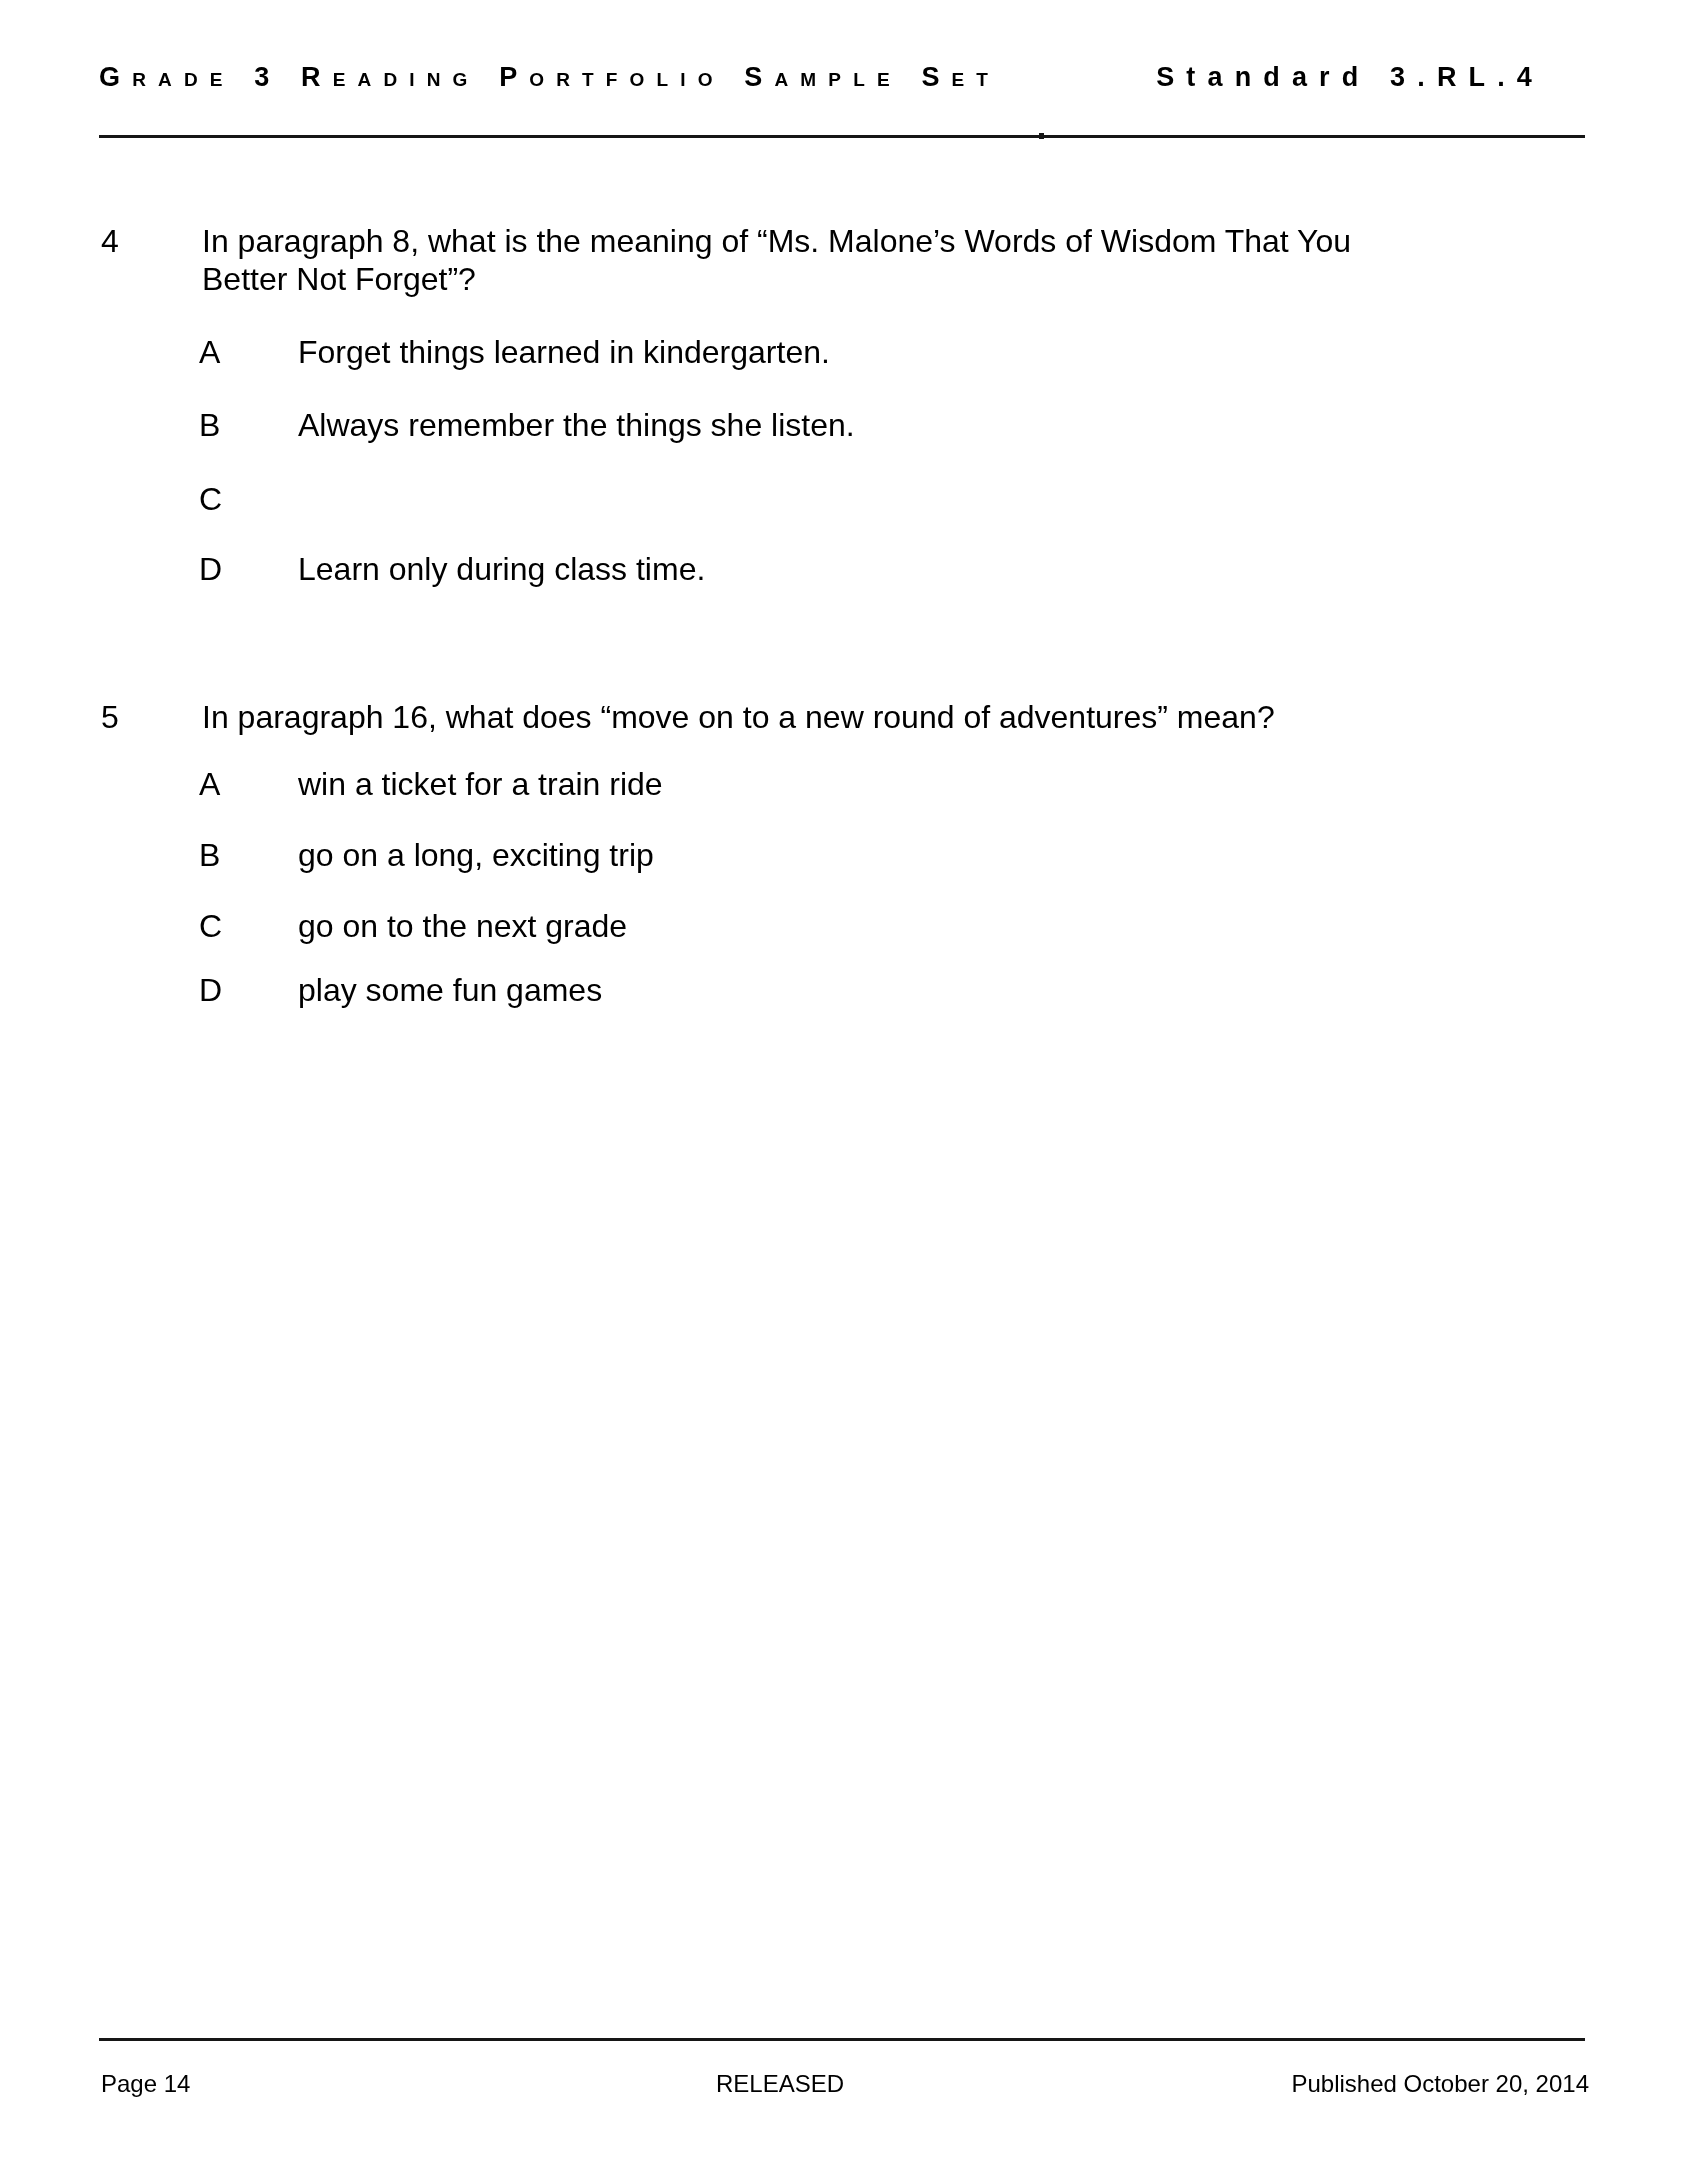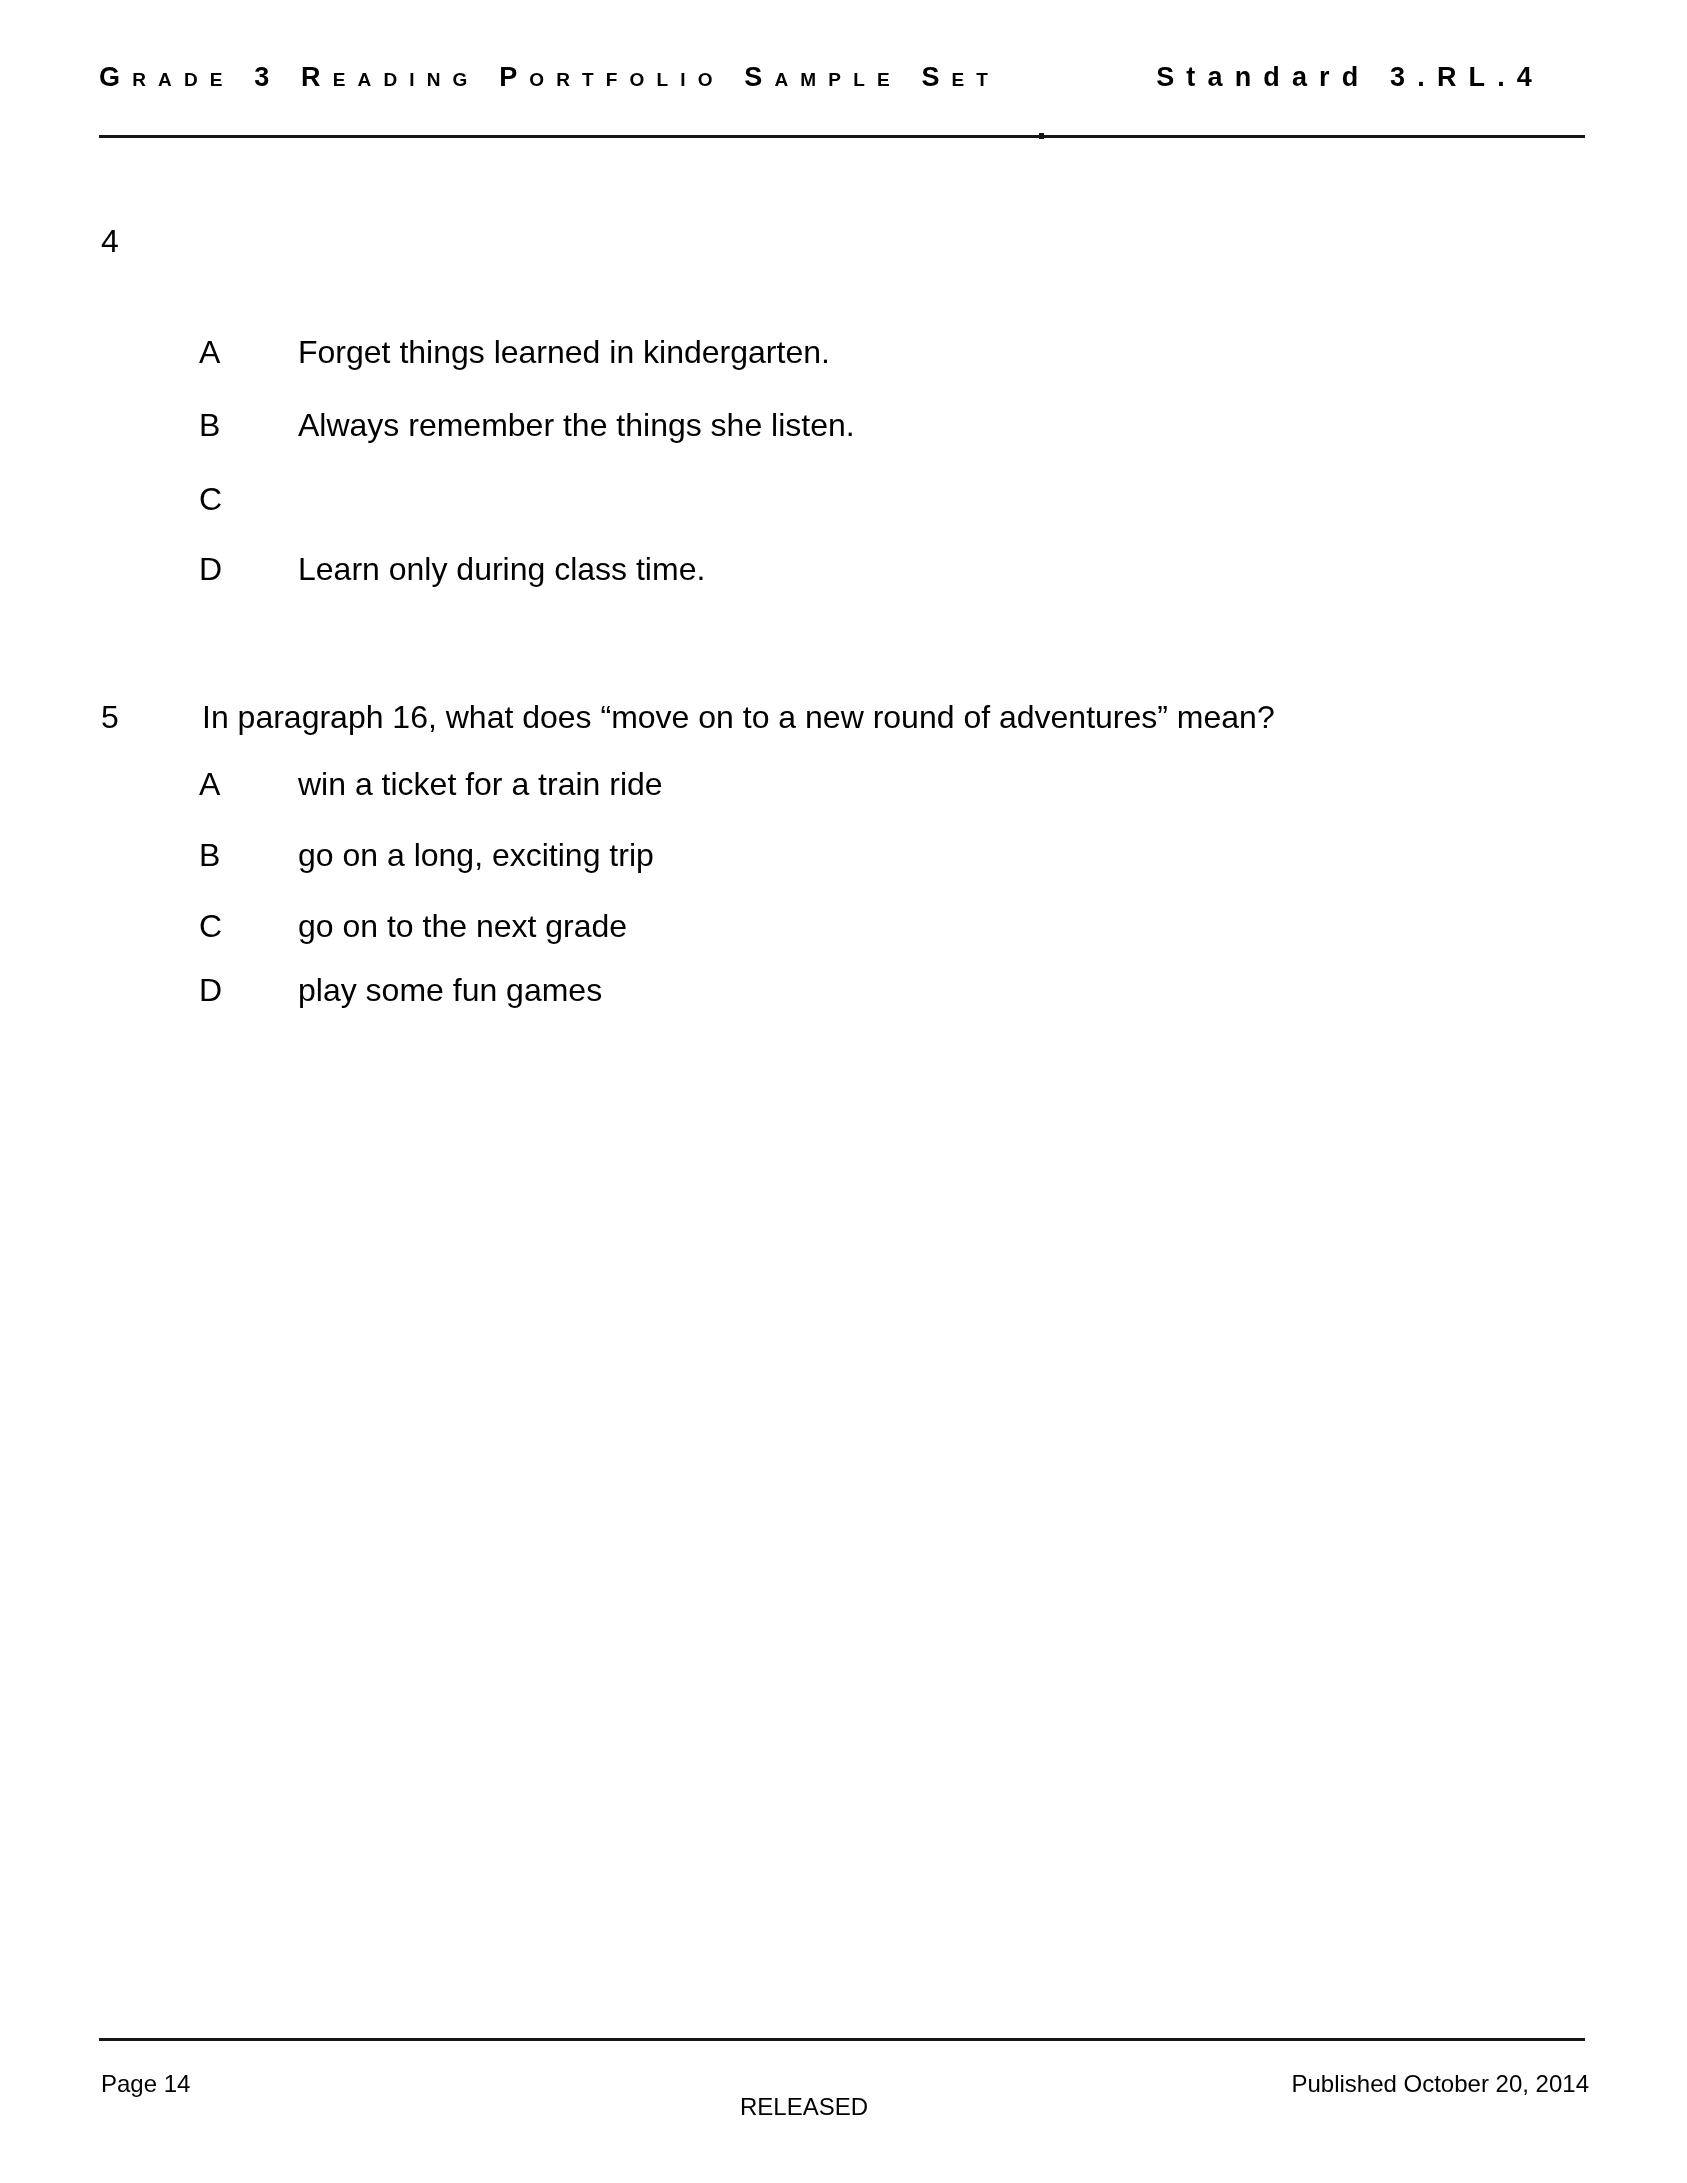--- a/index.html
+++ b/index.html
@@ -46,20 +46,24 @@
 
   <div class="abs hdr hdr-left" style="left:99px; top:62px;">Grade 3 Reading Portfolio Sample Set</div>
 
   <div class="abs hdr" style="right:143px; top:62px;">Standard 3.RL.4</div>
 
   <div class="abs rule" style="left:99px; top:135px; width:1486px;"></div>
   <div class="abs rule-tick" style="left:1039px; top:133px;"></div>
 
   <div class="abs body-text q-number" style="left:101px; top:222px;">4</div>
 
+  <div class="abs body-text" style="left:202px; top:222px;">
+    <div>In paragraph 8, what is the meaning of “Ms. Malone’s Words of Wisdom That You</div>
+    <div>Better Not Forget”?</div>
+  </div>
 
   <div class="abs body-text opt-letter" style="left:199px; top:333px;">A</div>
   <div class="abs body-text" style="left:298px; top:333px;">Forget things learned in kindergarten.</div>
 
   <div class="abs body-text opt-letter" style="left:199px; top:406px;">B</div>
   <div class="abs body-text" style="left:298px; top:406px;">Always remember the things she listen.</div>
 
   <div class="abs body-text opt-letter" style="left:199px; top:480px;">C</div>
 
   <div class="abs body-text opt-letter" style="left:199px; top:550px;">D</div>
@@ -80,18 +84,18 @@
   <div class="abs body-text opt-letter" style="left:199px; top:907px;">C</div>
   <div class="abs body-text" style="left:298px; top:907px;">go on to the next grade</div>
 
   <div class="abs body-text opt-letter" style="left:199px; top:971px;">D</div>
   <div class="abs body-text" style="left:298px; top:971px;">play some fun games</div>
 
   <div class="abs rule" style="left:99px; top:2038px; width:1486px;"></div>
 
   <div class="abs footer-text" style="left:101px; top:2065px;">Page 14</div>
 
-  <div class="abs footer-text" style="left:740px; top:2065px;margin-top:23px;">RELEASED</div>
+  <div class="abs footer-text" style="left:716px; top:2065px;">RELEASED</div>
 
   <div class="abs footer-text" style="right:98px; top:2065px;margin-left:15px;">Published October 20, 2014</div>
 
 </div>
 
 
 </body></html>

